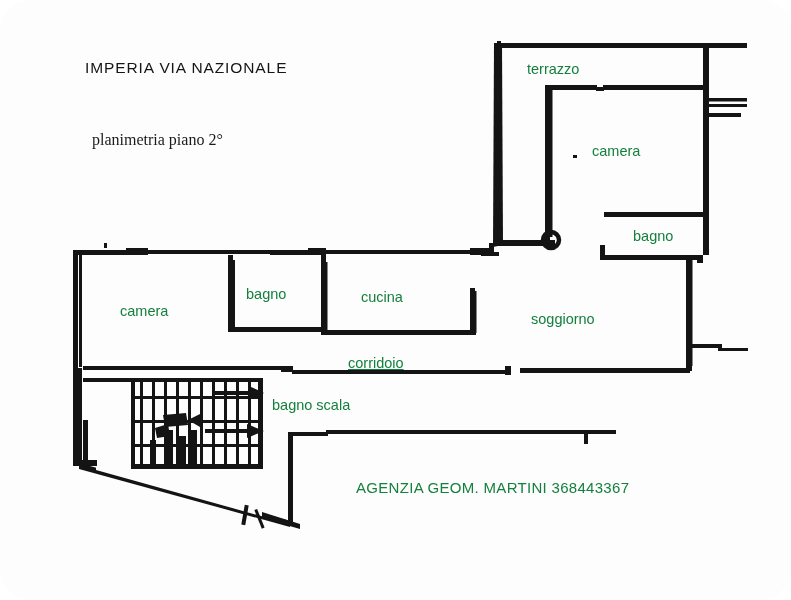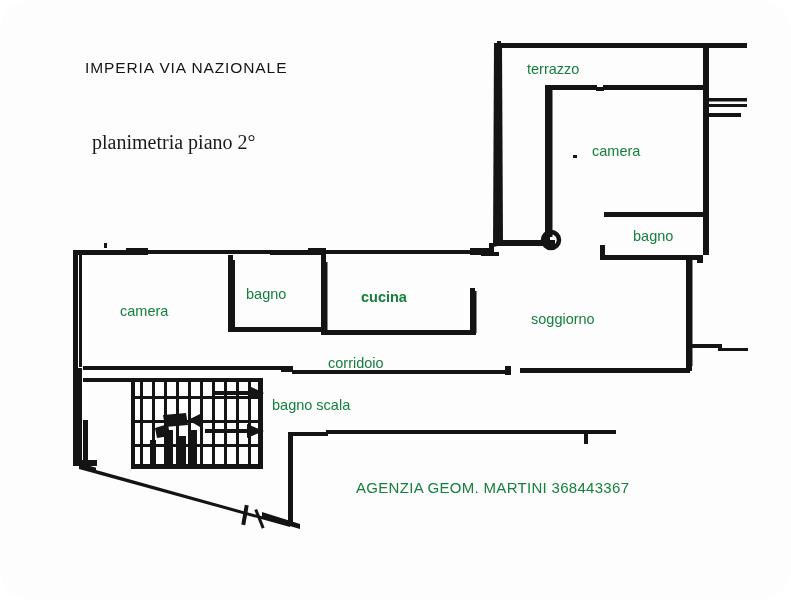--- a/index.html
+++ b/index.html
@@ -29,21 +29,21 @@
     color: #141414;
   }
   #title-heading {
     font-family: "Liberation Sans", sans-serif;
     font-size: 15.5px;
     letter-spacing: 0.9px;
     color: #151515;
   }
   #subtitle-text {
     font-family: "Liberation Serif", serif;
-    font-size: 20px;
+    font-size: 16px;
     color: #1a1a1a;
   }
   #agency-text {
     font-family: "Liberation Sans", sans-serif;
     font-size: 15px;
     letter-spacing: 0.3px;
     color: #15803d;
   }
   .room-label {
     font-family: "Liberation Sans", sans-serif;
@@ -217,18 +217,18 @@
     </g>
   </svg>
 
   <div id="room-labels">
     <div class="txt room-label" style="left:527px; top:61px;">terrazzo</div>
     <div class="txt room-label" style="left:592px; top:143px;">camera</div>
     <div class="txt room-label" style="left:633px; top:228px;">bagno</div>
     <div class="txt room-label" style="left:531px; top:311px;">soggiorno</div>
     <div class="txt room-label" style="left:120px; top:303px;">camera</div>
     <div class="txt room-label" style="left:246px; top:286px;">bagno</div>
-    <div class="txt room-label" style="left:361px; top:289px;font-weight:bold;">cucina</div>
-    <div class="txt room-label" style="left:328px; top:355px;">corridoio</div>
+    <div class="txt room-label" style="left:361px; top:289px;">cucina</div>
+    <div class="txt room-label" style="left:348px; top:355px;text-decoration:underline;">corridoio</div>
     <div class="txt room-label" style="left:272px; top:397px;">bagno scala</div>
   </div>
 
 </div>
 
 </body></html>

